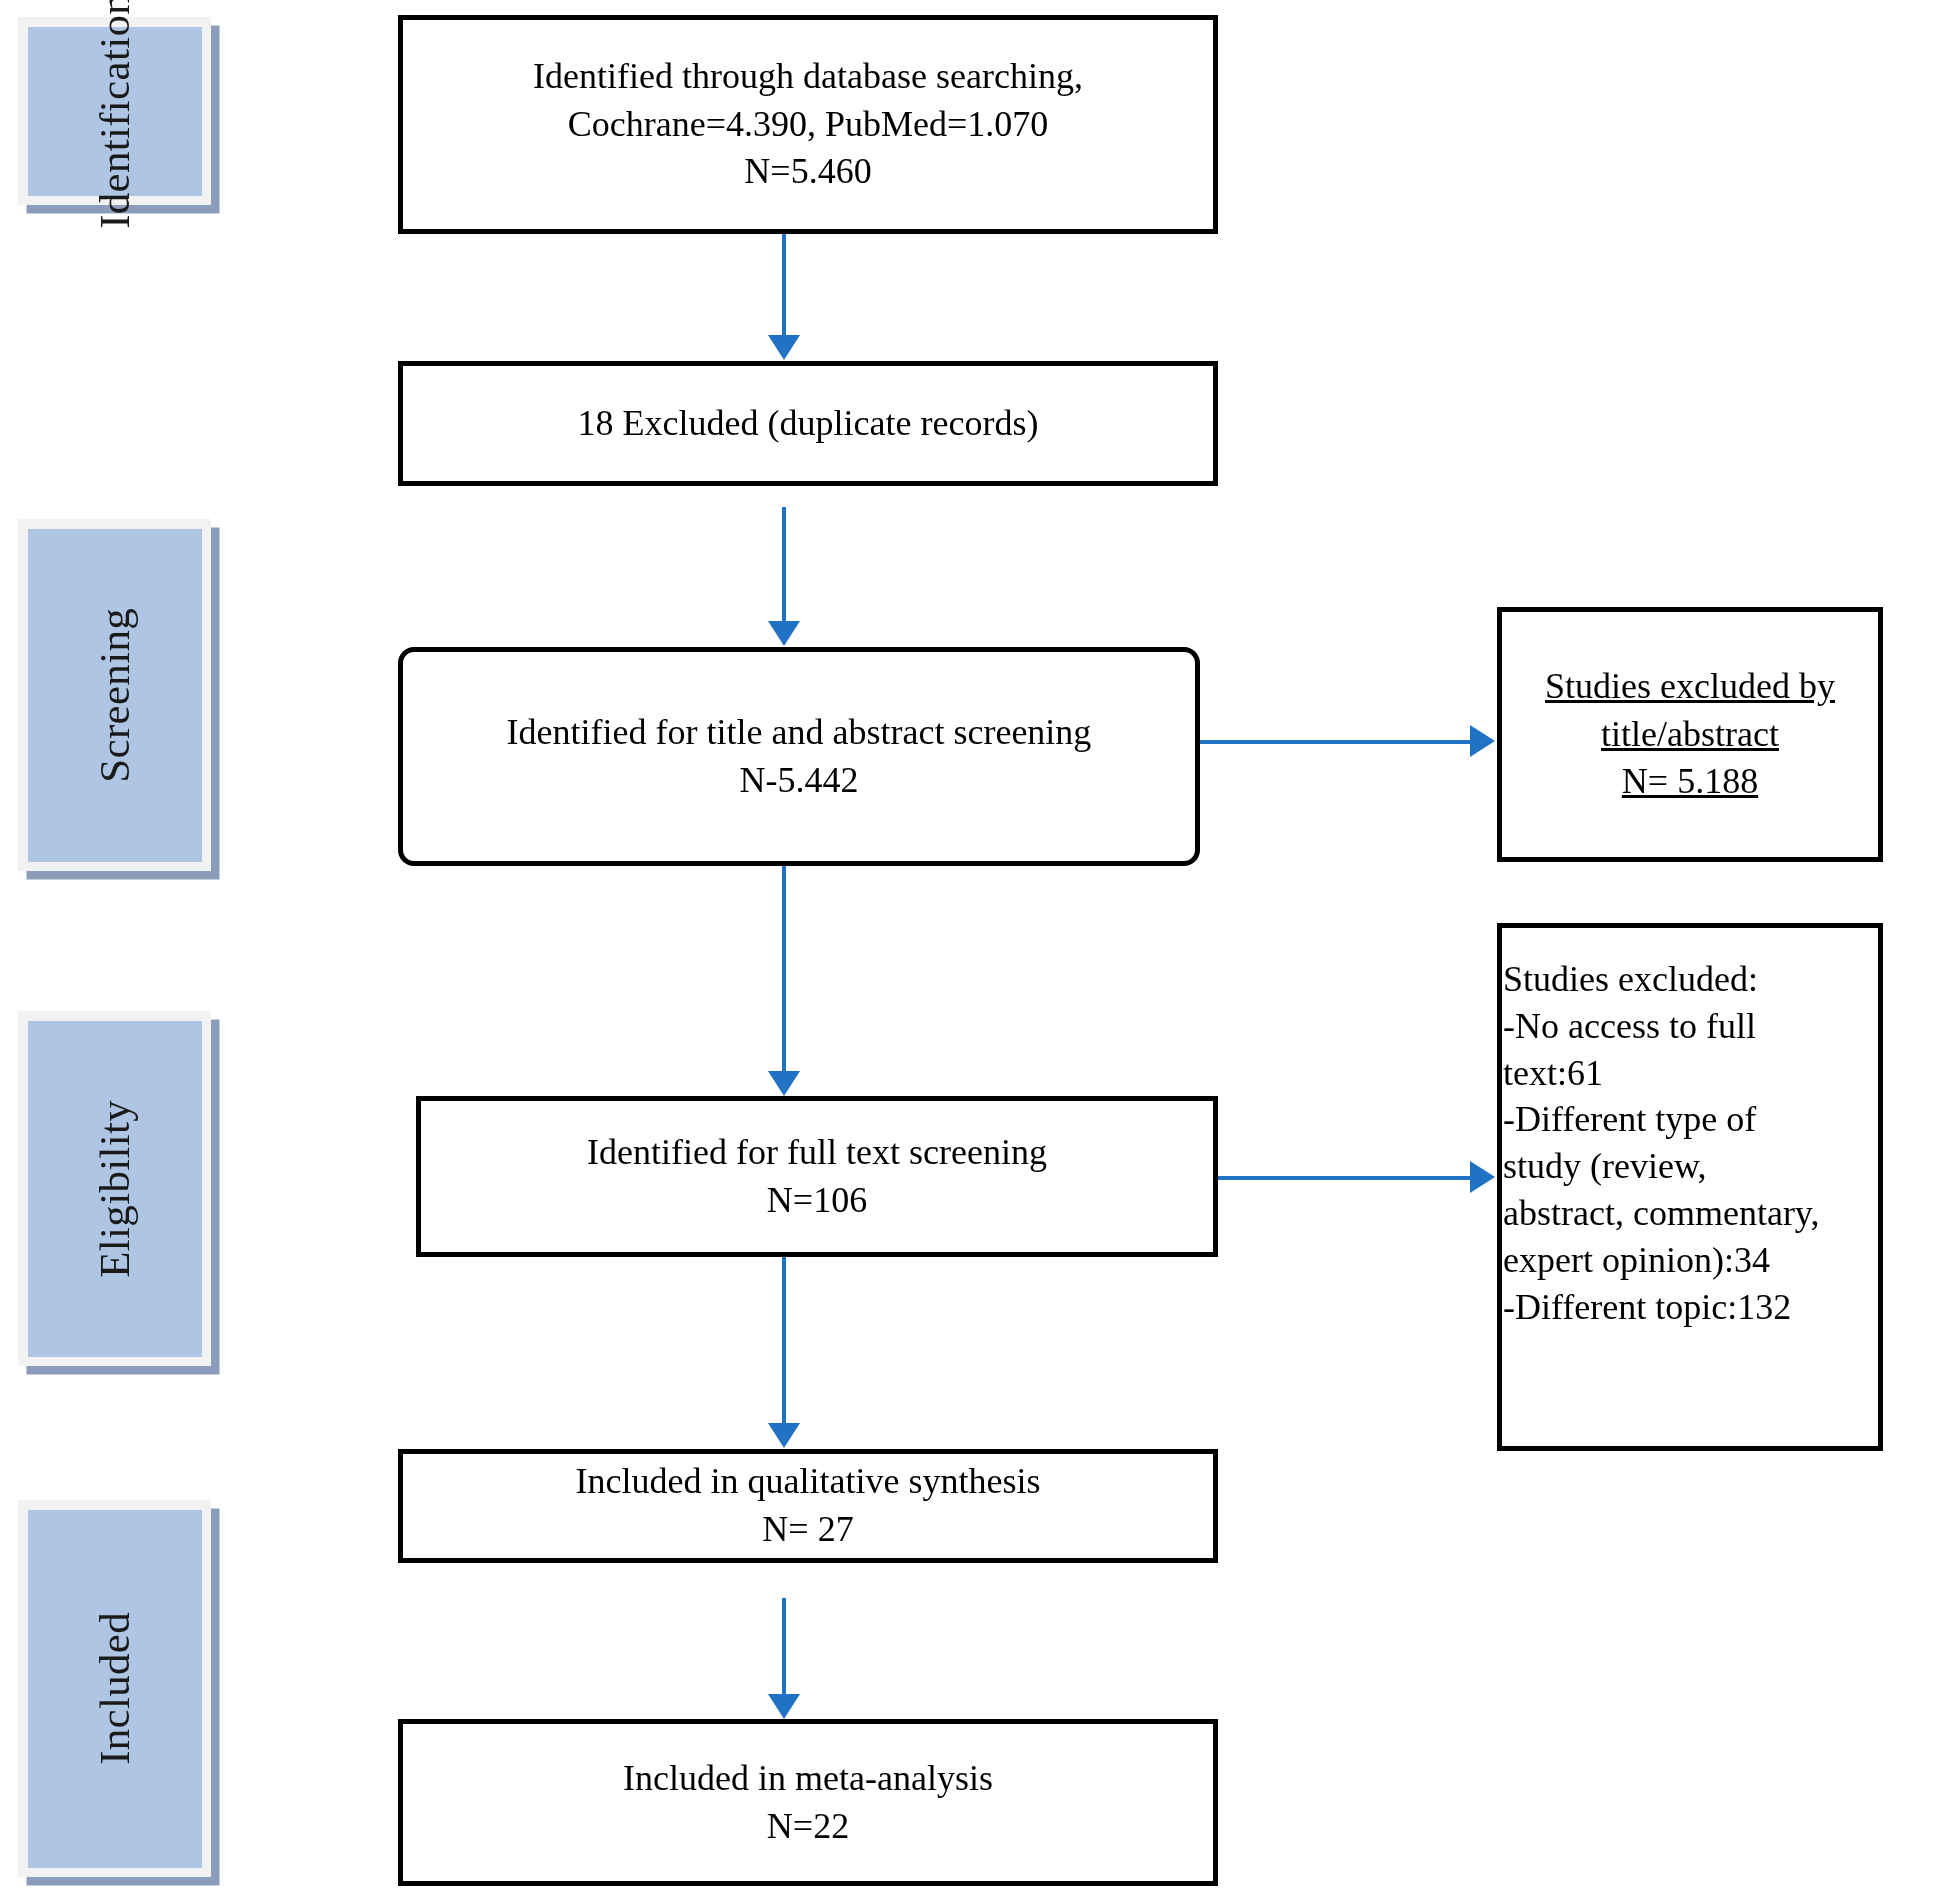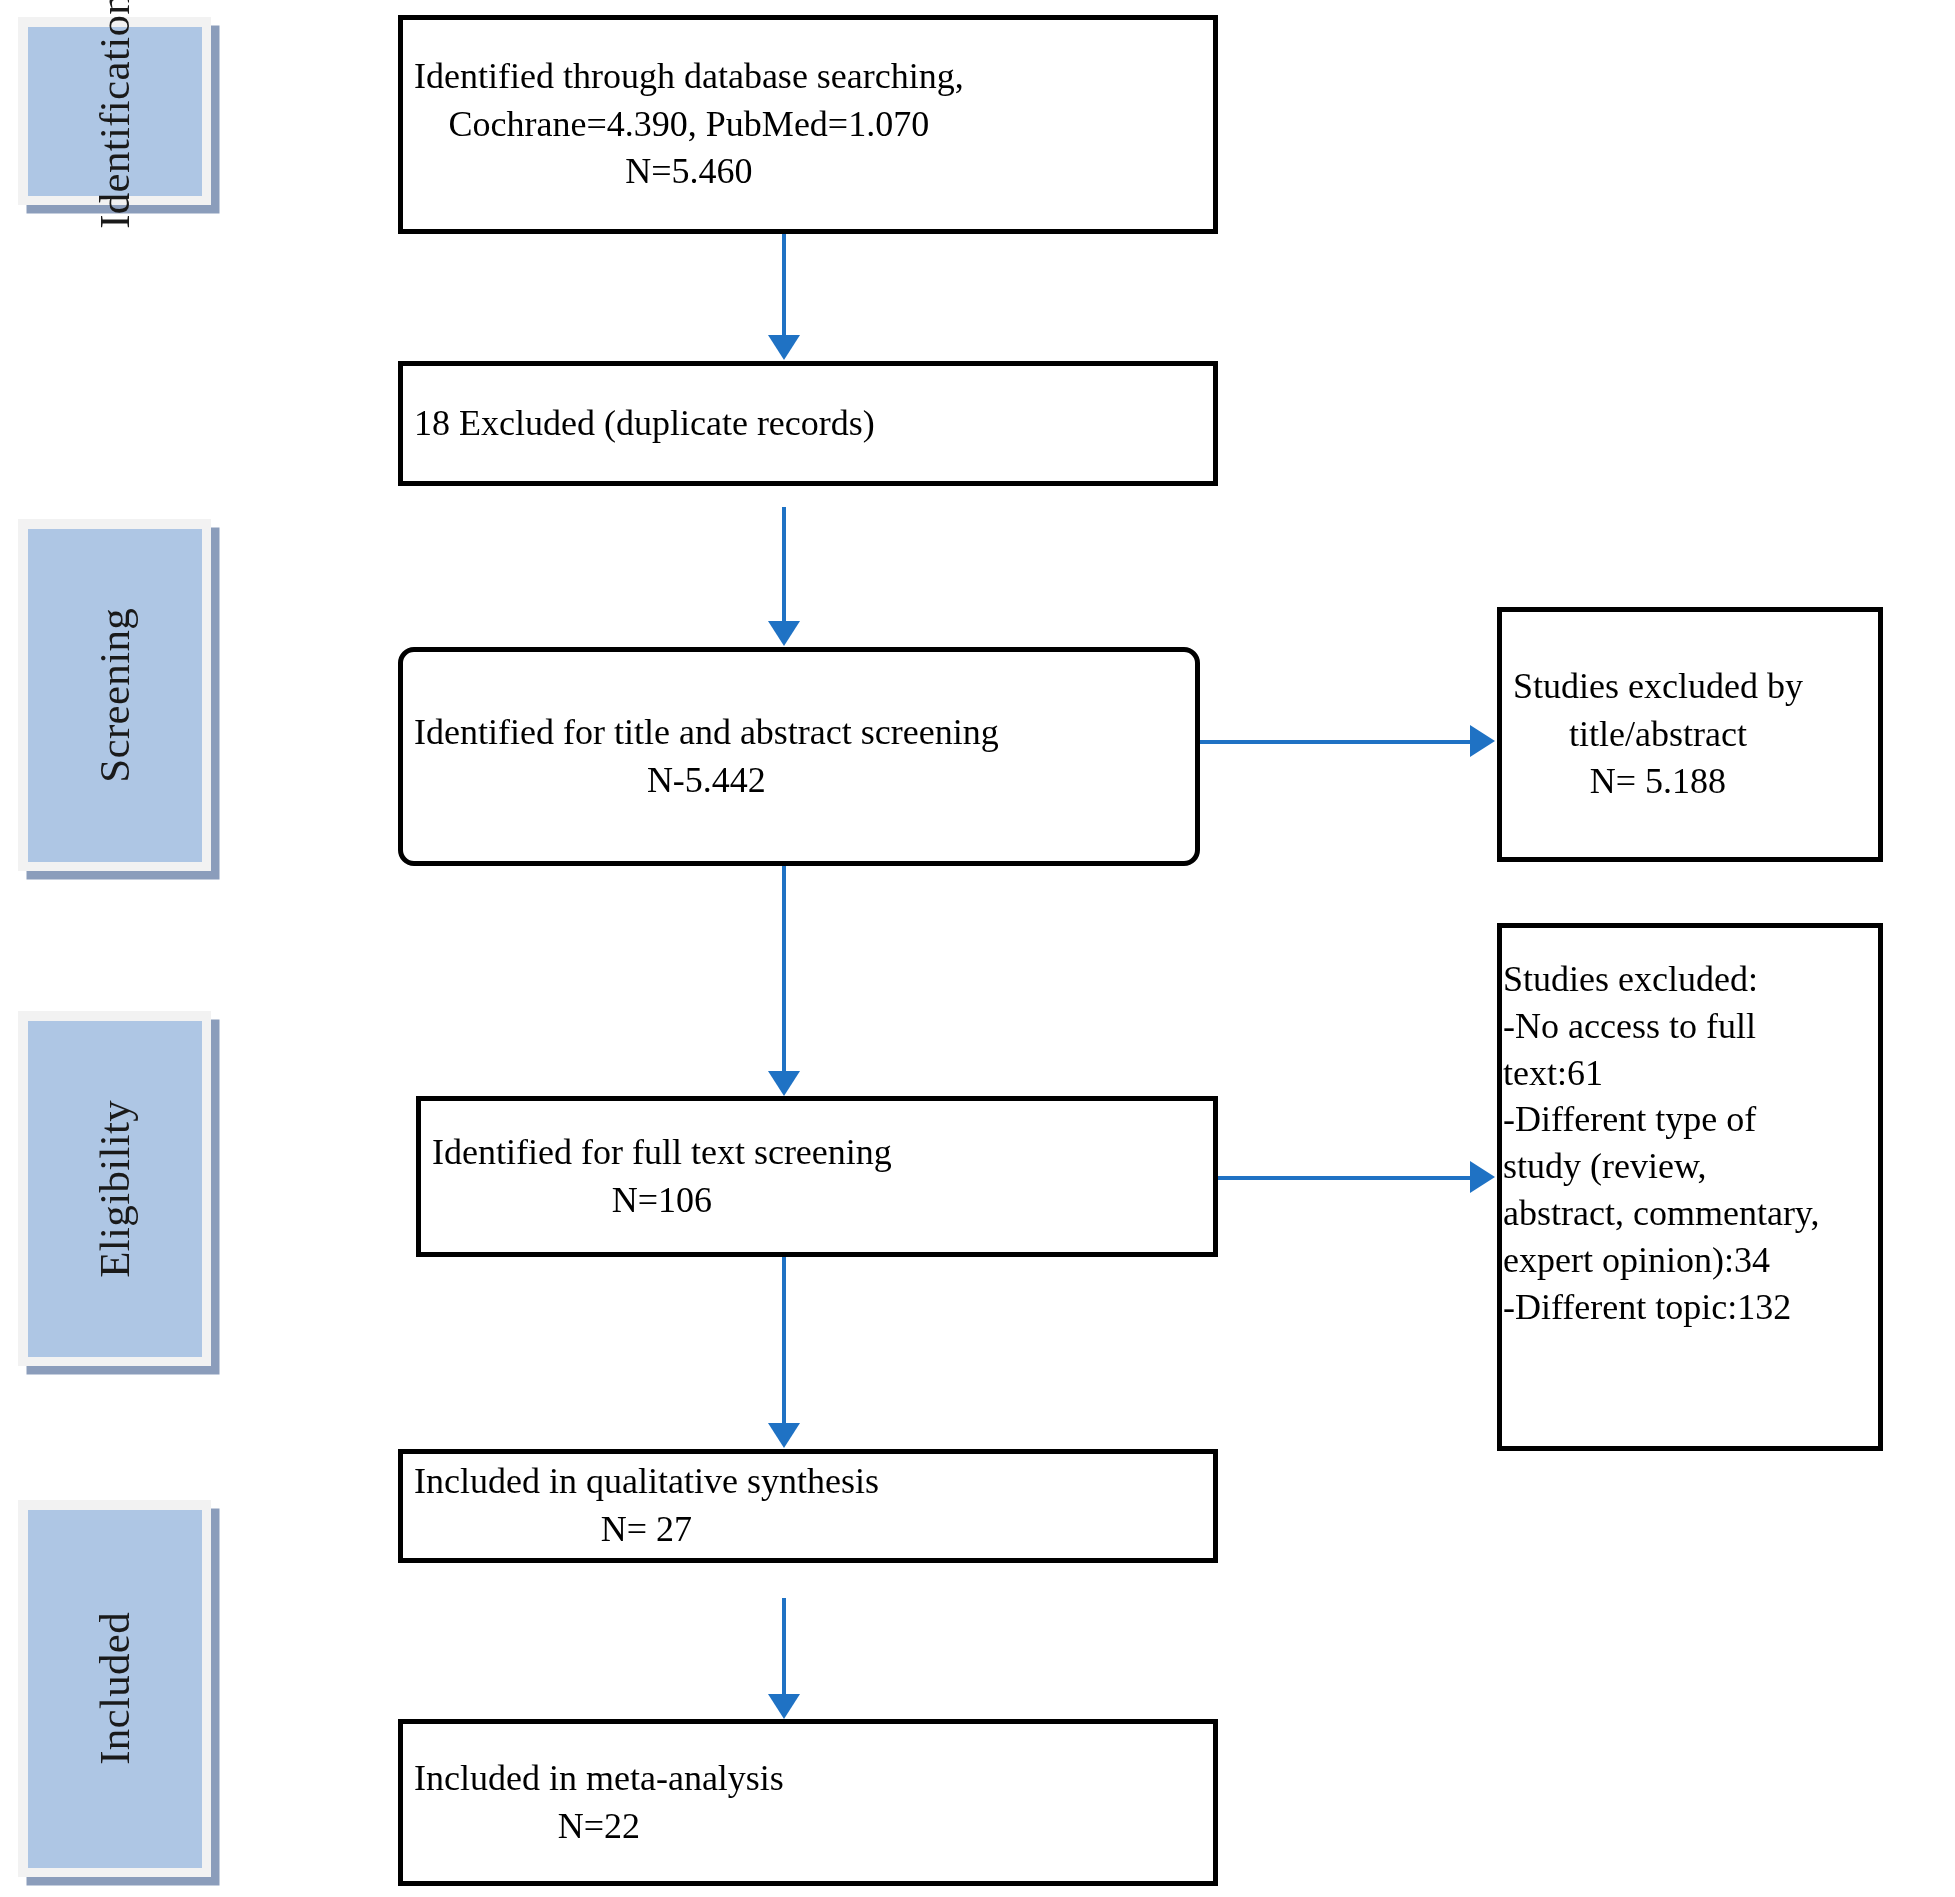--- a/index.html
+++ b/index.html
@@ -45,21 +45,21 @@
   }
 
   
   .fbox {
     position: absolute;
     box-sizing: border-box;
     background: #ffffff;
     border: 5.5px solid #000000;
     display: flex;
     align-items: center;
-    justify-content: flex-start;
+    justify-content: center;
     text-align: center;
   }
   .fbox .txt {
     font-size: 36px;
     line-height: 1.32;
     color: #000000;
     white-space: pre-line;
     padding: 0 11px;
   }
   .fbox.top-aligned {
@@ -138,21 +138,21 @@
 
   <div class="fbox" style="left:398px; top:361px; width:820px; height:125px;">
     <div class="txt">18 Excluded (duplicate records)</div>
   </div>
 
   <div class="fbox" style="left:398px; top:647px; width:802px; height:219px;border-radius:16px;">
     <div class="txt">Identified for title and abstract screening
 N-5.442</div>
   </div>
 
-  <div class="fbox" style="left:1497px; top:607px; width:386px; height:255px;">
+  <div class="fbox" style="left:1497px; top:607px; width:386px; height:255px;text-decoration:underline;">
     <div class="txt">Studies excluded by
 title/abstract
 N= 5.188</div>
   </div>
 
   <div class="fbox" style="left:416px; top:1096px; width:802px; height:161px;">
     <div class="txt">Identified for full text screening
 N=106</div>
   </div>
 

